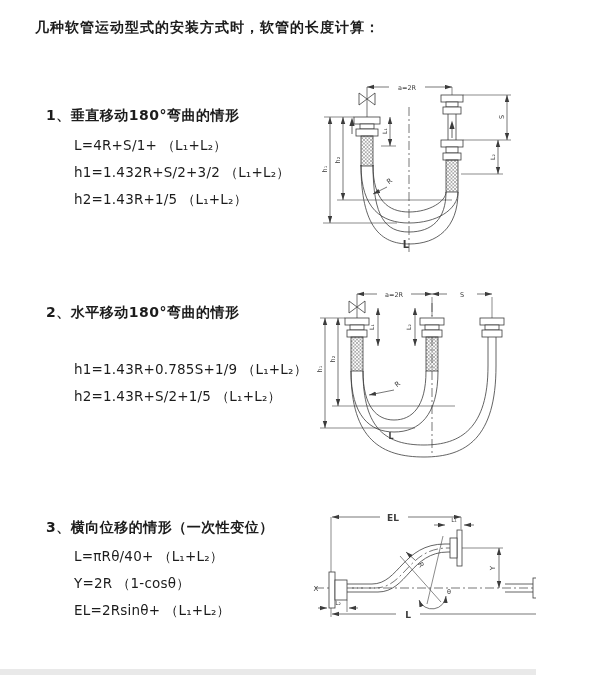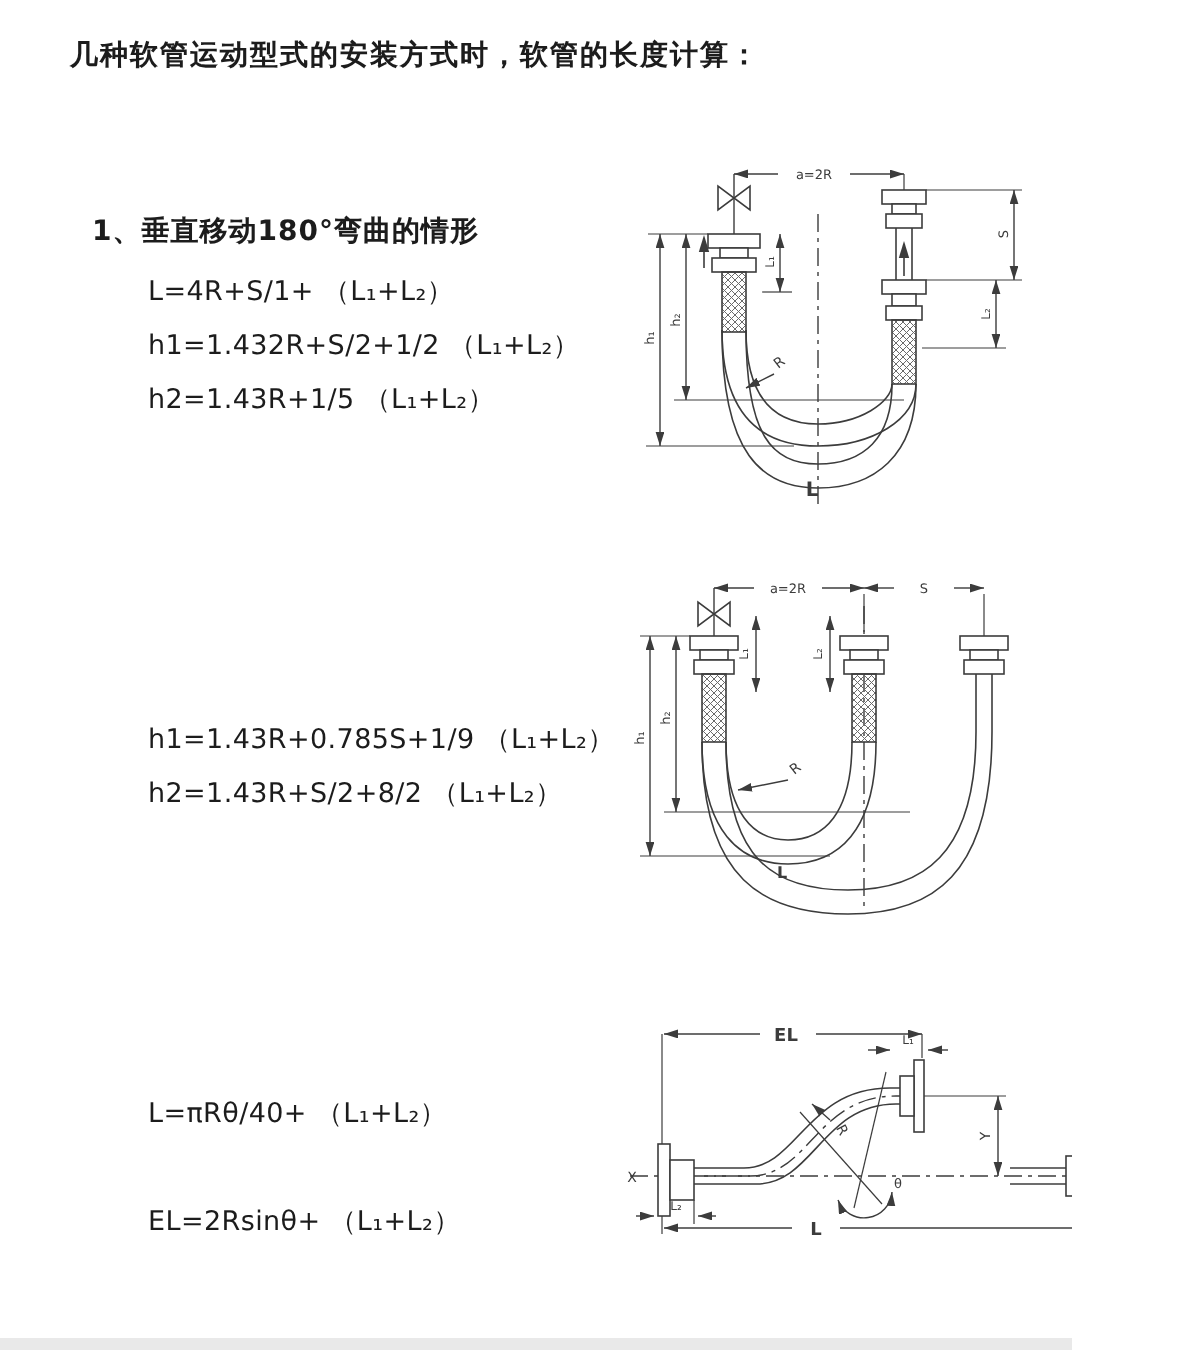--- a/index.html
+++ b/index.html
@@ -15,27 +15,30 @@
 </style>
 </head>
 <body>
 
 <div class="page">
 
   <div class="abs title">几种软管运动型式的安装方式时，软管的长度计算：</div>
 
   <div class="abs heading" style="left:46px;top:107px">1、垂直移动180°弯曲的情形</div>
   <div class="abs formula" style="left:74px;top:137px">L=4R+S/1+ （L₁+L₂）</div>
-  <div class="abs formula" style="left:74px;top:164px">h1=1.432R+S/2+1/2 （L₁+L₂）</div>
+  <div class="abs formula" style="left:74px;top:164px">h1=1.432R+S/2+3/2 （L₁+L₂）</div>
   <div class="abs formula" style="left:74px;top:191px">h2=1.43R+1/5 （L₁+L₂）</div>
 
+  <div class="abs heading" style="left:46px;top:304px">2、水平移动180°弯曲的情形</div>
   <div class="abs formula" style="left:74px;top:361px">h1=1.43R+0.785S+1/9 （L₁+L₂）</div>
-  <div class="abs formula" style="left:74px;top:388px">h2=1.43R+S/2+8/2 （L₁+L₂）</div>
-
+  <div class="abs formula" style="left:74px;top:388px">h2=1.43R+S/2+1/5 （L₁+L₂）</div>
+
+  <div class="abs heading" style="left:46px;top:519px">3、横向位移的情形（一次性变位）</div>
   <div class="abs formula" style="left:74px;top:548px">L=πRθ/40+ （L₁+L₂）</div>
+  <div class="abs formula" style="left:74px;top:575px">Y=2R （1-cosθ）</div>
   <div class="abs formula" style="left:74px;top:602px">EL=2Rsinθ+ （L₁+L₂）</div>
 
   <svg width="600" height="675" viewBox="0 0 600 675">
     <defs>
       <marker id="arr" markerWidth="8" markerHeight="6" refX="7" refY="2.2" orient="auto-start-reverse" markerUnits="userSpaceOnUse">
         <path d="M0,0 L7,2.2 L0,4.4 Z" fill="#3c3c3c"></path>
       </marker>
       <pattern id="braid" width="3.5" height="3.5" patternUnits="userSpaceOnUse">
         <path d="M0,0 L3.5,3.5 M3.5,0 L0,3.5" stroke="#6a6a6a" stroke-width="0.5"></path>
       </pattern>

